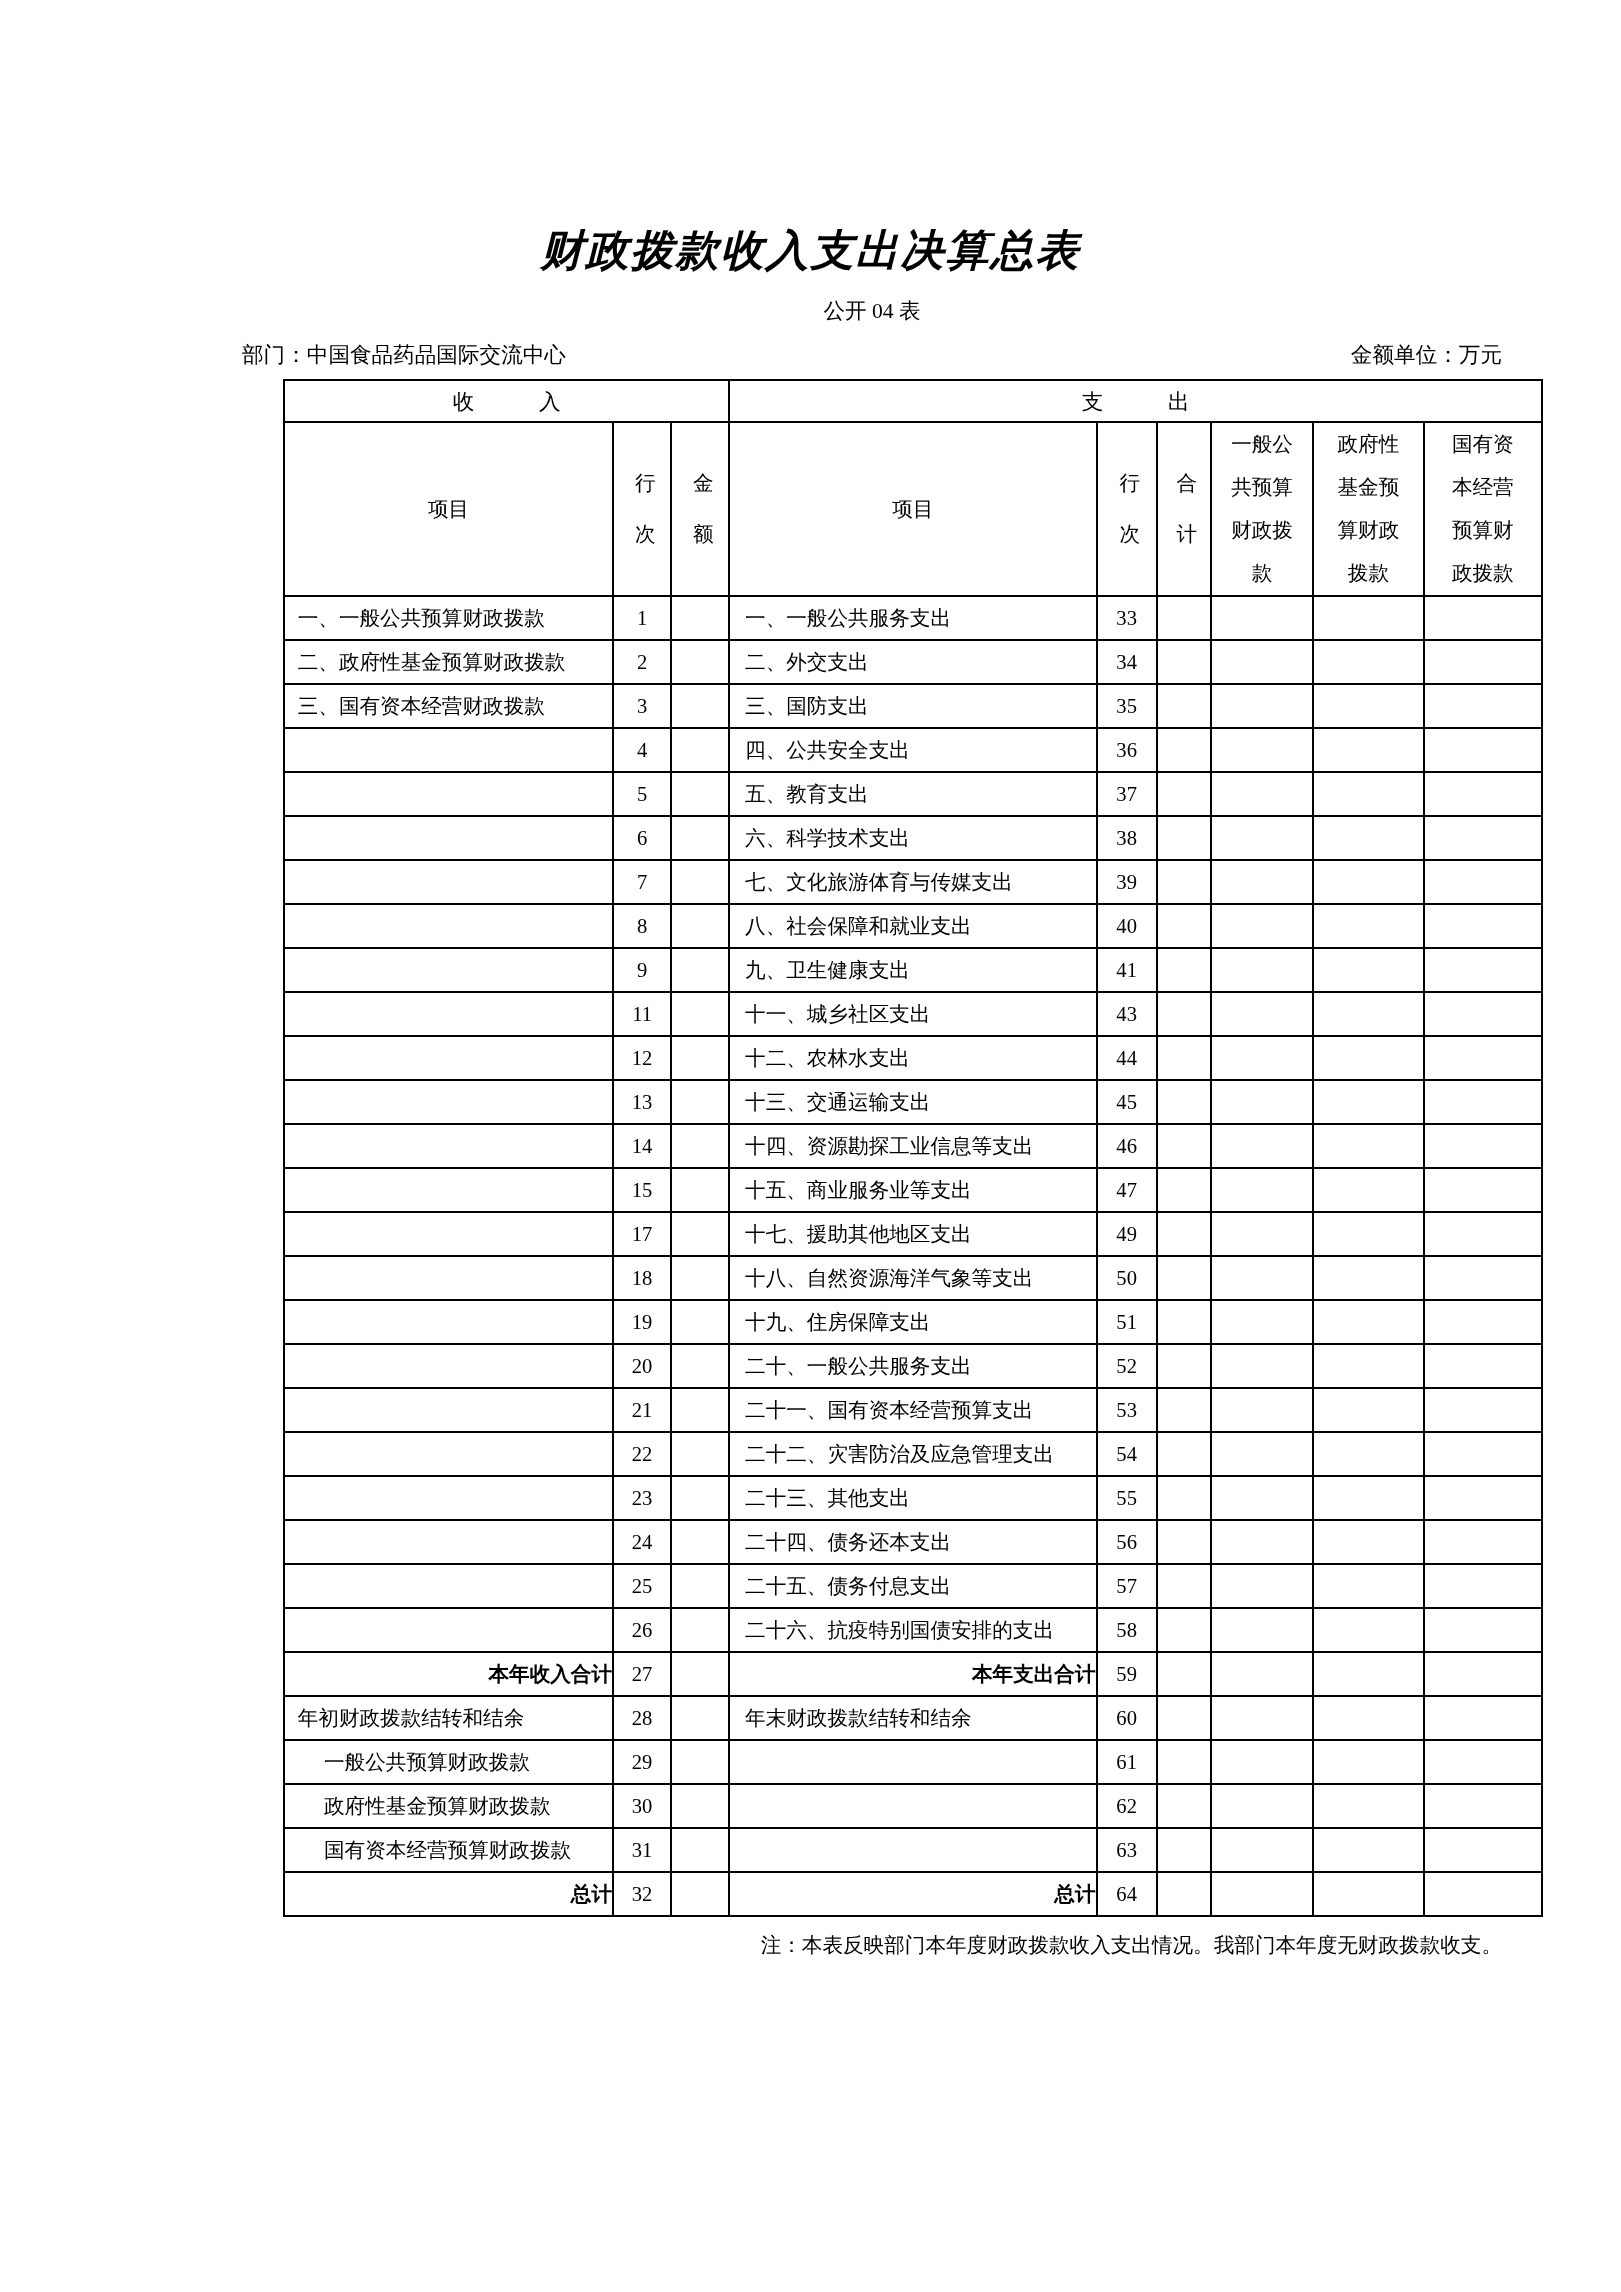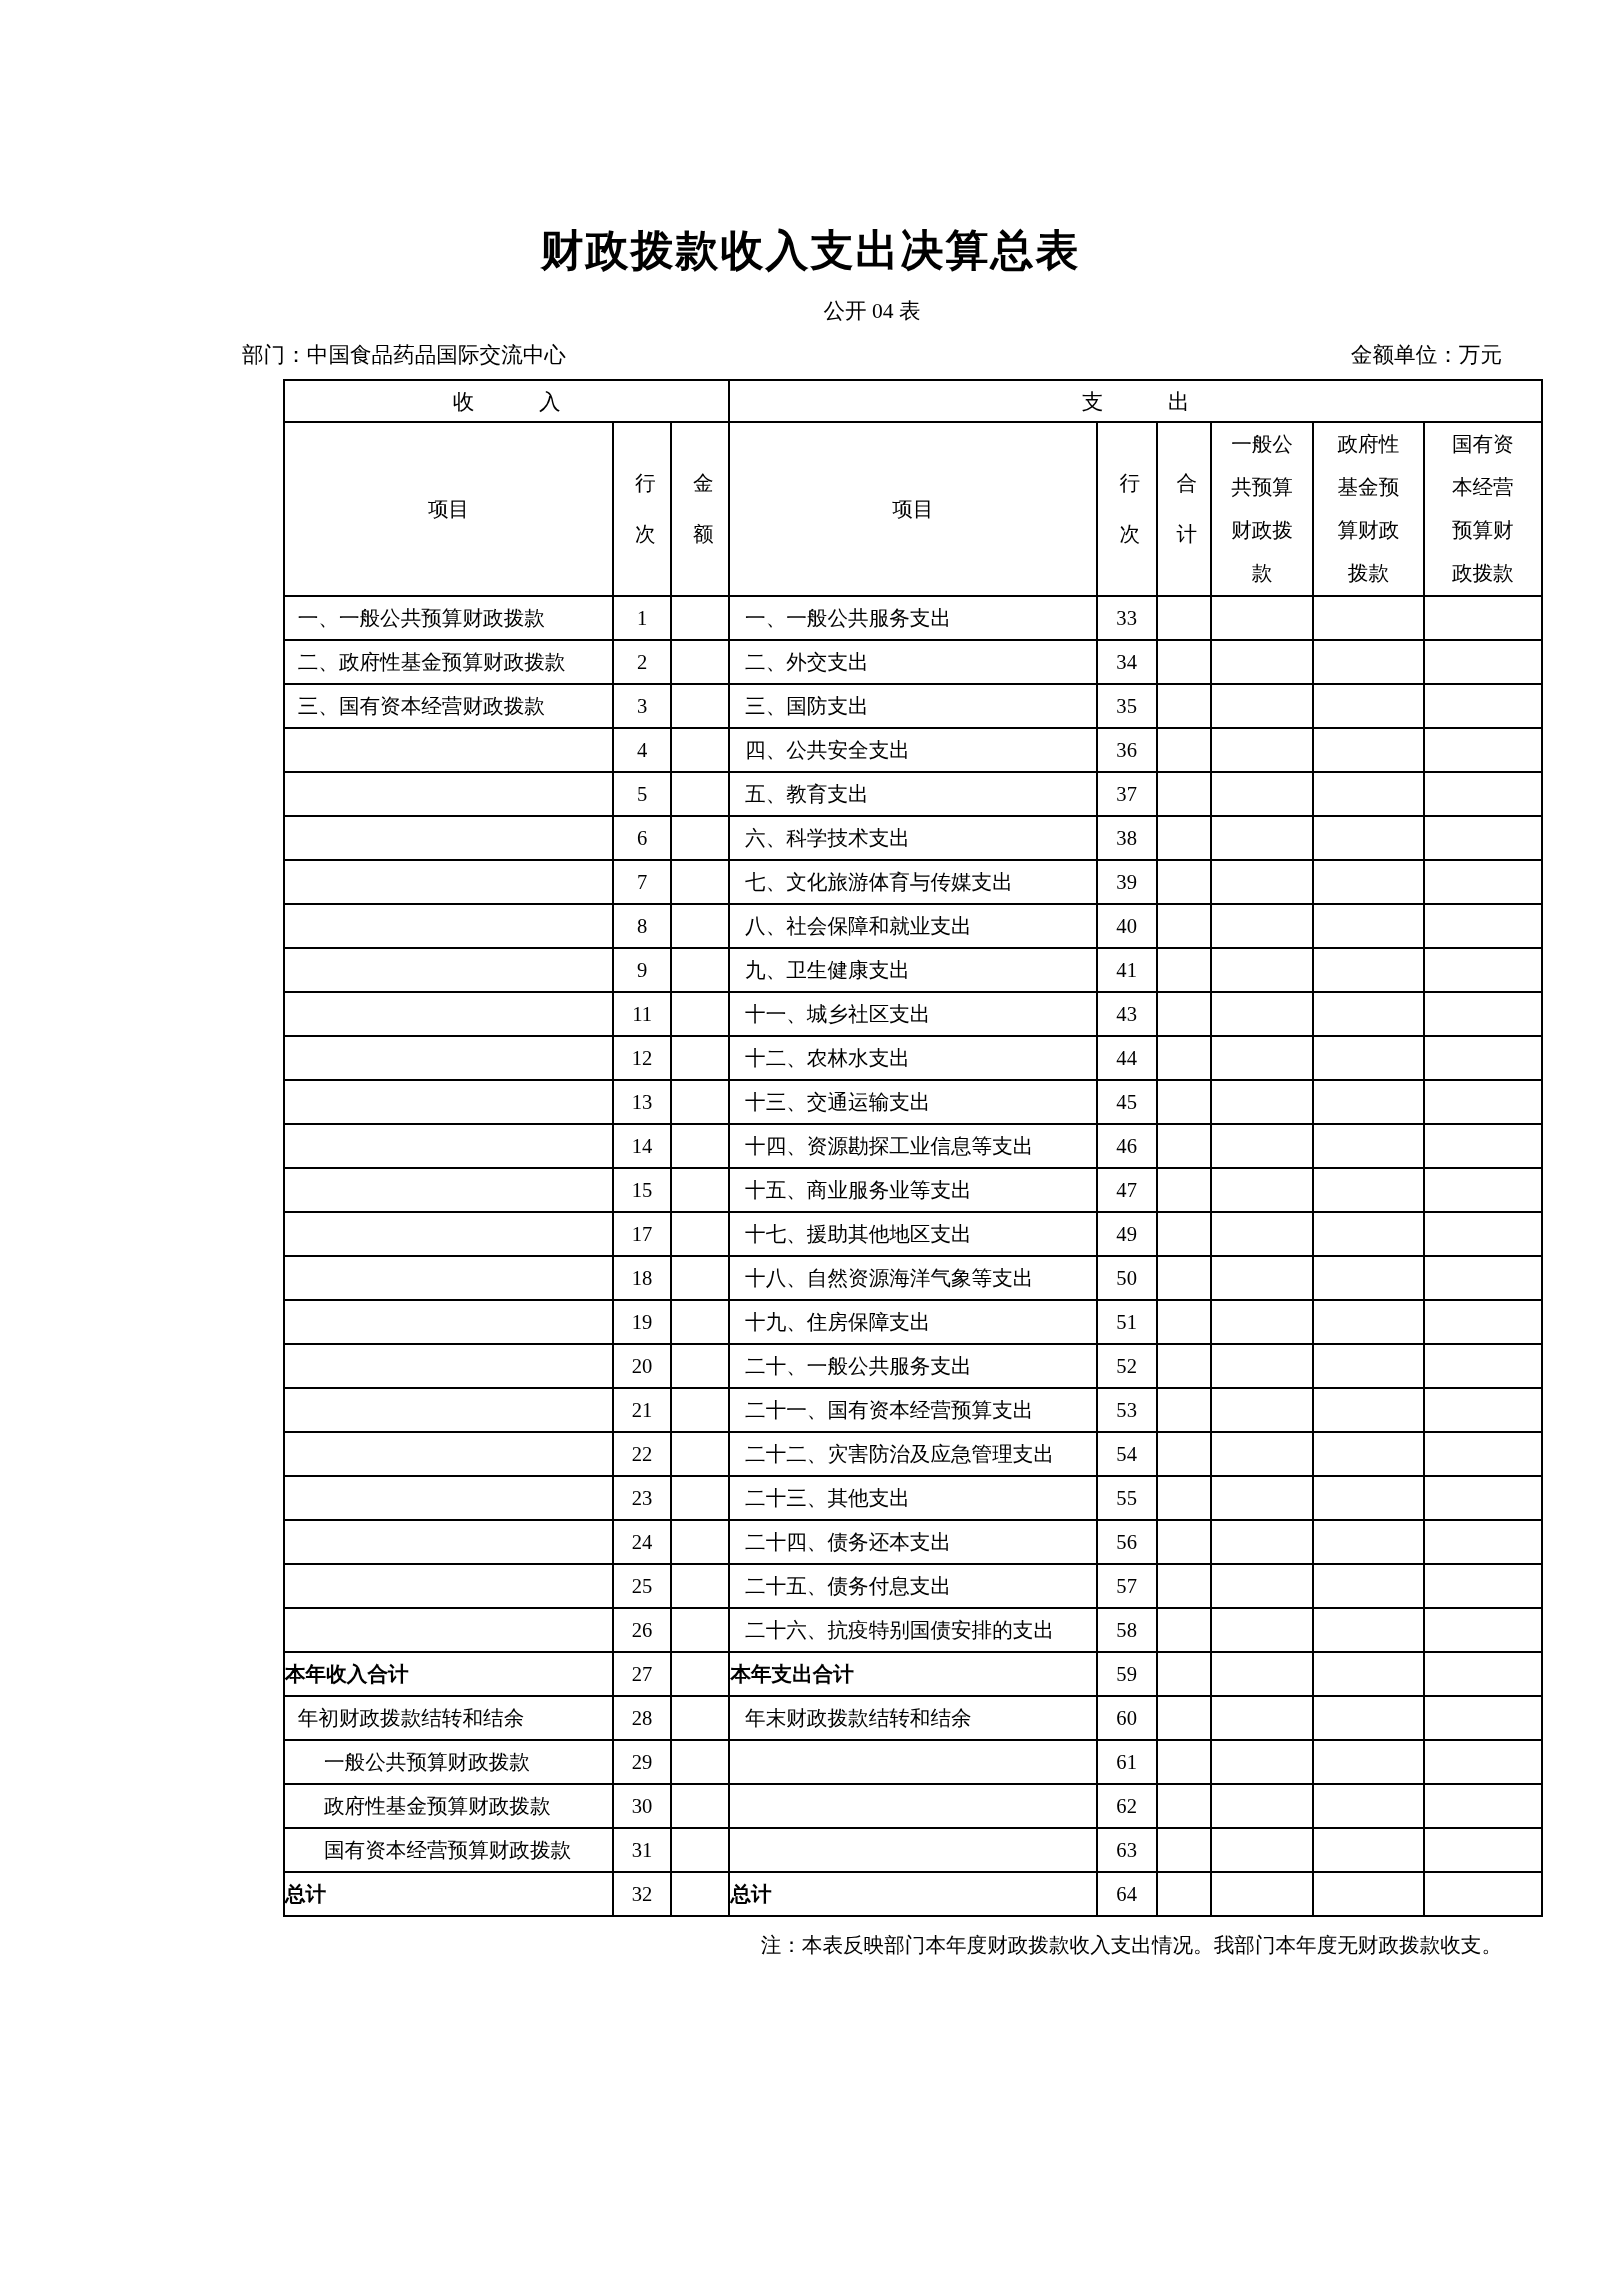--- a/index.html
+++ b/index.html
@@ -3,41 +3,41 @@
 <meta charset="utf-8">
 <style>
   html,body{margin:0;padding:0;}
   body{
     width:1621px;height:2293px;background:#ffffff;color:#000;
     font-family:"Liberation Serif","DejaVu Serif",serif;
     overflow:hidden;
   }
   .title{
     padding-top:222px;text-align:center;
-    font-size:43px;font-weight:bold;letter-spacing:2px;
+    font-size:43px;font-weight:bold;letter-spacing:2px;font-style:italic;
   }
   .wrapper{width:1260px;margin-left:242px;}
   .form-code{margin-top:15.7px;text-align:center;font-size:21.6px;}
   .meta{margin-top:15px;display:flex;justify-content:space-between;font-size:21.6px;}
   table{
     border-collapse:collapse;table-layout:fixed;width:1260px;
     margin-top:10.8px;border:2.9px solid #000;font-size:20.6px;margin-left:41px;
   }
   th,td{border:2px solid #000;padding:0;font-weight:normal;overflow:hidden;vertical-align:middle;}
   .thickL{border-left:2.9px solid #000;}
   thead tr.r1 th{height:40px;border-bottom:2.9px solid #000;font-size:21.6px;text-align:center;}
   thead tr.r2 th{height:168px;text-align:center;}
   .pre{white-space:pre;}
   .v2{width:1.3em;margin:0 auto;word-break:break-all;line-height:51px;text-align:right;}
   .v3{width:3.15em;margin:0 auto;word-break:break-all;line-height:43px;text-align:center;}
   tbody td{height:42px;}
   td.item{text-align:left;padding-left:12.7px;}
   td.exp{padding-left:14.7px;}
   td.indent{padding-left:39px;}
-  td.total{text-align:left;padding-left:0;font-weight:bold;}
+  td.total{text-align:right;padding-left:0;font-weight:bold;}
   td.num{text-align:center;}
   .note{margin-top:13.7px;padding-left:6.9px;font-size:20.6px;text-align:right;}
 </style>
 </head>
 <body>
 
 <div class="title">财政拨款收入支出决算总表</div>
 
 <div class="wrapper">
   <div class="form-code">公开 04 表</div>

